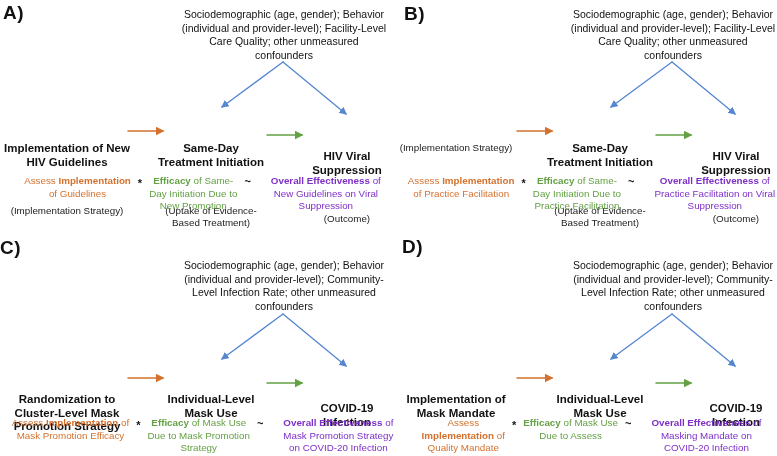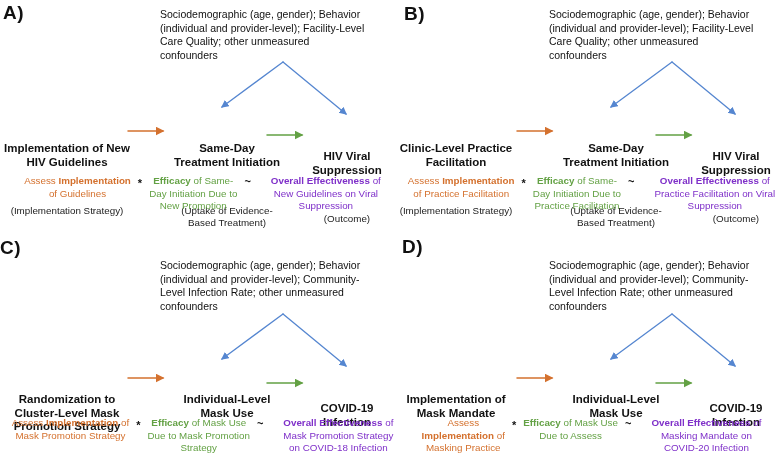--- a/index.html
+++ b/index.html
@@ -10,36 +10,36 @@
   }
   .panel { position:absolute; width:389px; height:228px; }
   .panel-a { left:0;   top:0;   }
   .panel-b { left:389px; top:0; }
   .panel-c { left:0;   top:228px; }
   .panel-d { left:389px; top:228px; }
 
   .plabel { position:absolute; font-weight:bold; font-size:19px; letter-spacing:.5px; }
 
   .confounders {
-    position:absolute; left:160px; width:248px; text-align:left;
+    position:absolute; left:160px; width:248px; text-align:center;
     font-size:10.5px; line-height:13.5px; white-space:pre;
   }
   .panel.toprow .confounders { top:8px; }
   .panel.botrow .confounders { top:31px; }
 
   .dag { position:absolute; left:205px; width:152px; height:62px; overflow:visible; }
   .panel.toprow .dag { top:60px; }
   .panel.botrow .dag { top:84px; }
   .dag line { stroke:var(--blue,#5586D0); stroke-width:1.3; stroke-linecap:round; }
 
   .node { position:absolute; text-align:center; white-space:pre; }
   .ntitle { font-weight:bold; font-size:11.5px; line-height:13.5px; }
   .nsub   { font-size:9.8px; line-height:11.8px; color:#222; }
   .node-left  { left:-8px;  width:150px; }
-  .node-mid   { left:152px; width:150px; }
+  .node-mid   { left:136px; width:150px; }
   .node-right { left:277px; width:140px; }
   .panel.toprow .node { top:106px; }
   .panel.toprow .node-right { top:114px; }
   .panel.botrow .node { top:129px; }
   .panel.botrow .node-right { top:138px; }
 
   .harrow { position:absolute; width:44px; height:10px; overflow:visible; }
   .harrow line { stroke-width:1.5; stroke-linecap:round; }
   .arrow-orange line { stroke:var(--orange,#D4712E); }
   .arrow-green  line { stroke:var(--green,#63A144); }
@@ -137,22 +137,20 @@
   <div class="plabel" style="left:15px;top:3px">B)</div>
   <div class="confounders">Sociodemographic (age, gender); Behavior
 (individual and provider-level); Facility-Level
 Care Quality; other unmeasured
 confounders</div>
   <svg class="dag" viewBox="0 0 152 62">
     <line x1="78" y1="2" x2="17" y2="47" marker-end="url(#mh-blue)"></line>
     <line x1="78" y1="2" x2="141" y2="54" marker-end="url(#mh-blue)"></line>
   </svg>
   <div class="node node-left">
-    <div class="ntitle">Clinic-Level Practice
-Facilitation</div>
     <div class="nsub">(Implementation Strategy)</div>
   </div>
   <svg class="harrow arrow-orange a1" viewBox="0 0 44 10">
     <line x1="1" y1="5" x2="36" y2="5" marker-end="url(#mh-orange)"></line>
   </svg>
   <div class="node node-mid">
     <div class="ntitle">Same-Day
 Treatment Initiation</div>
     <div class="nsub">(Uptake of Evidence-
 Based Treatment)</div>
@@ -206,29 +204,29 @@
   <svg class="harrow arrow-green a2" viewBox="0 0 44 10">
     <line x1="1" y1="5" x2="36" y2="5" marker-end="url(#mh-green)"></line>
   </svg>
   <div class="node node-right">
     <div class="ntitle">COVID-19
 Infection</div>
     
   </div>
   <div class="formula">
     <div class="term torange"><span>Assess </span><b>Implementation</b><span> of
-Mask Promotion Strategy</span></div>
+Mask Promotion Efficacy</span></div>
     <div class="op op-mul">*</div>
     <div class="term tgreen"><b>Efficacy</b><span> of Mask Use
 Due to Mask Promotion
 Strategy</span></div>
     <div class="op op-sim">~</div>
     <div class="term tpurple"><b>Overall Effectiveness</b><span> of
 Mask Promotion Strategy
-on COVID-18 Infection</span></div>
+on COVID-20 Infection</span></div>
   </div>
 </section>
 
 <section class="panel panel-d botrow">
   <div class="plabel" style="left:13px;top:8px">D)</div>
   <div class="confounders">Sociodemographic (age, gender); Behavior
 (individual and provider-level); Community-
 Level Infection Rate; other unmeasured
 confounders</div>
   <svg class="dag" viewBox="0 0 152 62">
@@ -252,21 +250,21 @@
     <line x1="1" y1="5" x2="36" y2="5" marker-end="url(#mh-green)"></line>
   </svg>
   <div class="node node-right">
     <div class="ntitle">COVID-19
 Infection</div>
     
   </div>
   <div class="formula">
     <div class="term torange"><span>Assess
 </span><b>Implementation</b><span> of
-Masking Practice</span></div>
+Quality Mandate</span></div>
     <div class="op op-mul">*</div>
     <div class="term tgreen"><b>Efficacy</b><span> of Mask Use
 Due to Assess</span></div>
     <div class="op op-sim">~</div>
     <div class="term tpurple"><b>Overall Effectiveness</b><span> of
 Masking Mandate on
 COVID-20 Infection</span></div>
   </div>
 </section>
 

